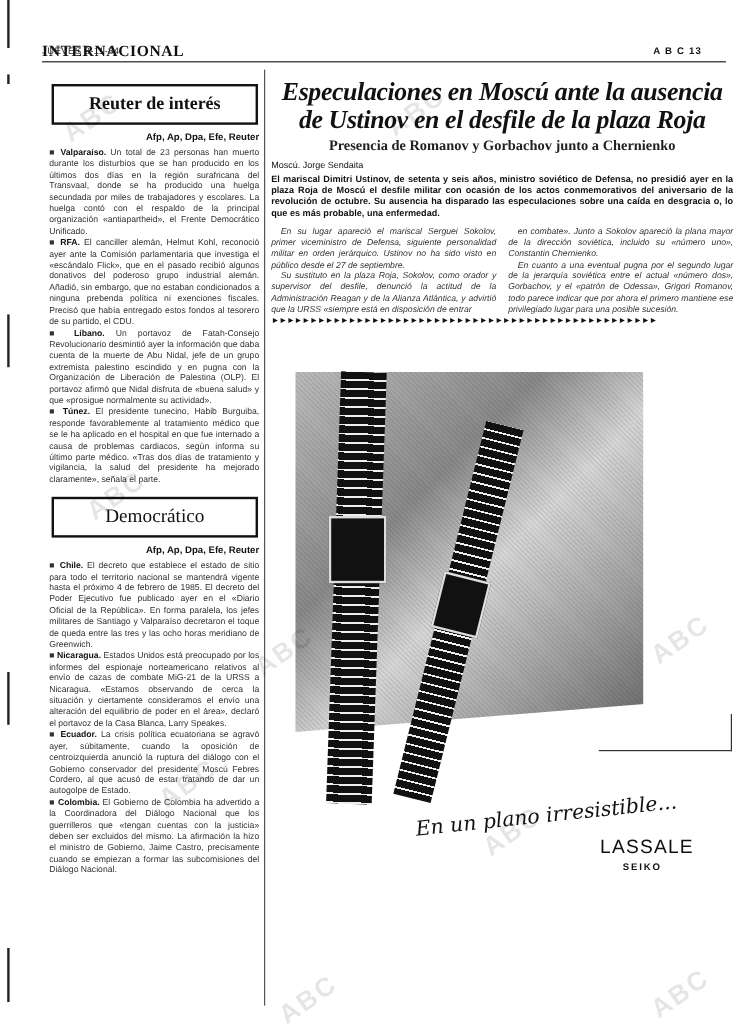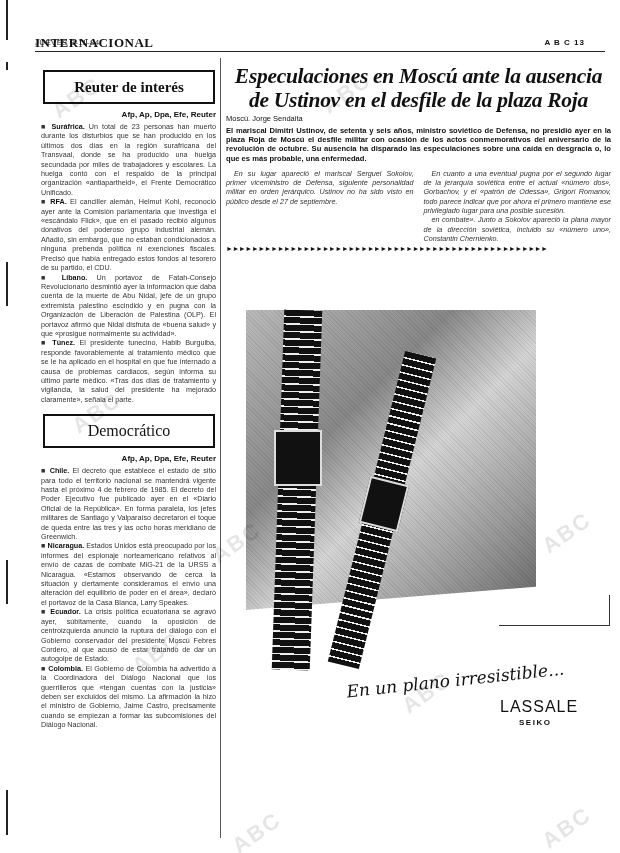--- a/index.html
+++ b/index.html
@@ -74,48 +74,50 @@
     <span class="date">JUEVES 8-11-84</span>
     <span class="section">INTERNACIONAL</span>
     <span class="paper">A B C  13</span>
   </div>
 
   <div class="leftcol">
     <div class="boxhead">
       <span>Reuter de interés</span>
     </div>
     <div class="agencies">Afp, Ap, Dpa, Efe, Reuter</div>
-    <p class="news">■ <b>Suráfrica.</b><span> Un total de 23 personas han muerto durante los disturbios que se han producido en los últimos dos días en la región surafricana del Transvaal, donde se ha producido una huelga secundada por miles de trabajadores y escolares. La huelga contó con el respaldo de la principal organización «antiapartheid», el Frente Democrático Unificado.</span></p>
+    <p class="news">■ <b>Valparaíso.</b><span> Un total de 23 personas han muerto durante los disturbios que se han producido en los últimos dos días en la región surafricana del Transvaal, donde se ha producido una huelga secundada por miles de trabajadores y escolares. La huelga contó con el respaldo de la principal organización «antiapartheid», el Frente Democrático Unificado.</span></p>
     <p class="news">■ <b>RFA.</b><span> El canciller alemán, Helmut Kohl, reconoció ayer ante la Comisión parlamentaria que investiga el «escándalo Flick», que en el pasado recibió algunos donativos del poderoso grupo industrial alemán. Añadió, sin embargo, que no estaban condicionados a ninguna prebenda política ni exenciones fiscales. Precisó que había entregado estos fondos al tesorero de su partido, el CDU.</span></p>
     <p class="news">■ <b>Líbano.</b><span> Un portavoz de Fatah-Consejo Revolucionario desmintió ayer la información que daba cuenta de la muerte de Abu Nidal, jefe de un grupo extremista palestino escindido y en pugna con la Organización de Liberación de Palestina (OLP). El portavoz afirmó que Nidal disfruta de «buena salud» y que «prosigue normalmente su actividad».</span></p>
     <p class="news">■ <b>Túnez.</b><span> El presidente tunecino, Habib Burguiba, responde favorablemente al tratamiento médico que se le ha aplicado en el hospital en que fue internado a causa de problemas cardiacos, según informa su último parte médico. «Tras dos días de tratamiento y vigilancia, la salud del presidente ha mejorado claramente», señala el parte.</span></p>
 
     <div class="boxhead ibero">
       <span>Democrático</span>
     </div>
     <div class="agencies">Afp, Ap, Dpa, Efe, Reuter</div>
     <p class="news">■ <b>Chile.</b><span> El decreto que establece el estado de sitio para todo el territorio nacional se mantendrá vigente hasta el próximo 4 de febrero de 1985. El decreto del Poder Ejecutivo fue publicado ayer en el «Diario Oficial de la República». En forma paralela, los jefes militares de Santiago y Valparaíso decretaron el toque de queda entre las tres y las ocho horas meridiano de Greenwich.</span></p>
     <p class="news">■ <b>Nicaragua.</b><span> Estados Unidos está preocupado por los informes del espionaje norteamericano relativos al envío de cazas de combate MiG-21 de la URSS a Nicaragua. «Estamos observando de cerca la situación y ciertamente consideramos el envío una alteración del equilibrio de poder en el área», declaró el portavoz de la Casa Blanca, Larry Speakes.</span></p>
     <p class="news">■ <b>Ecuador.</b><span> La crisis política ecuatoriana se agravó ayer, súbitamente, cuando la oposición de centroizquierda anunció la ruptura del diálogo con el Gobierno conservador del presidente Moscú Febres Cordero, al que acusó de estar tratando de dar un autogolpe de Estado.</span></p>
     <p class="news">■ <b>Colombia.</b><span> El Gobierno de Colombia ha advertido a la Coordinadora del Diálogo Nacional que los guerrilleros que «tengan cuentas con la justicia» deben ser excluidos del mismo. La afirmación la hizo el ministro de Gobierno, Jaime Castro, precisamente cuando se empiezan a formar las subcomisiones del Diálogo Nacional.</span></p>
   </div>
 
   <div class="vrule"></div>
 
   <div class="main">
     <div class="headline">Especulaciones en Moscú ante la ausencia de Ustinov en el desfile de la plaza Roja</div>
+    <div class="subhead">Presencia de Romanov y Gorbachov junto a Chernienko</div>
     <div class="byline">Moscú. Jorge Sendaita</div>
     <div class="lead">El mariscal Dimitri Ustinov, de setenta y seis años, ministro soviético de Defensa, no presidió ayer en la plaza Roja de Moscú el desfile militar con ocasión de los actos conmemorativos del aniversario de la revolución de octubre. Su ausencia ha disparado las especulaciones sobre una caída en desgracia o, lo que es más probable, una enfermedad.</div>
     <div class="cols">
       <div class="c">
         <p>En su lugar apareció el mariscal Serguei Sokolov, primer viceministro de Defensa, siguiente personalidad militar en orden jerárquico. Ustinov no ha sido visto en público desde el 27 de septiembre.</p>
+        <p>Su sustituto en la plaza Roja, Sokolov, como orador y supervisor del desfile, denunció la actitud de la Administración Reagan y de la Alianza Atlántica, y advirtió que la URSS «siempre está en disposición de entrar</p>
       </div>
       <div class="c">
+        <p>en combate». Junto a Sokolov apareció la plana mayor de la dirección soviética, incluido su «número uno», Constantin Chernienko.</p>
         <p>En cuanto a una eventual pugna por el segundo lugar de la jerarquía soviética entre el actual «número dos», Gorbachov, y el «patrón de Odessa», Grigori Romanov, todo parece indicar que por ahora el primero mantiene ese privilegiado lugar para una posible sucesión.</p>
-        <p>en combate». Junto a Sokolov apareció la plana mayor de la dirección soviética, incluido su «número uno», Constantin Chernienko.</p>
       </div>
     </div>
     <div class="arrows">►►►►►►►►►►►►►►►►►►►►►►►►►►►►►►►►►►►►►►►►►►►►►►►►►►</div>
   </div>
 
   <div class="ad">
     <div class="photo"></div>
     <div class="strap strap1"></div>
     <div class="strap strap2"></div>
     <div class="face face1"></div>

